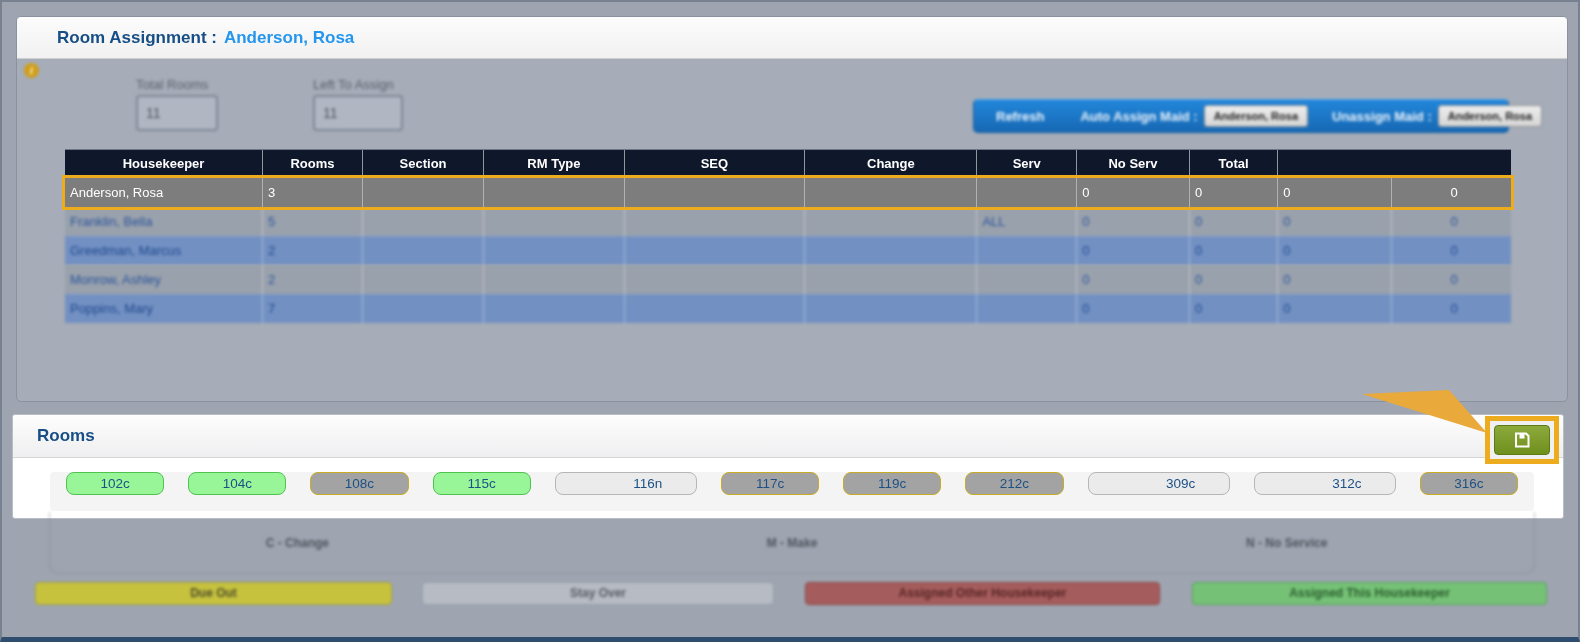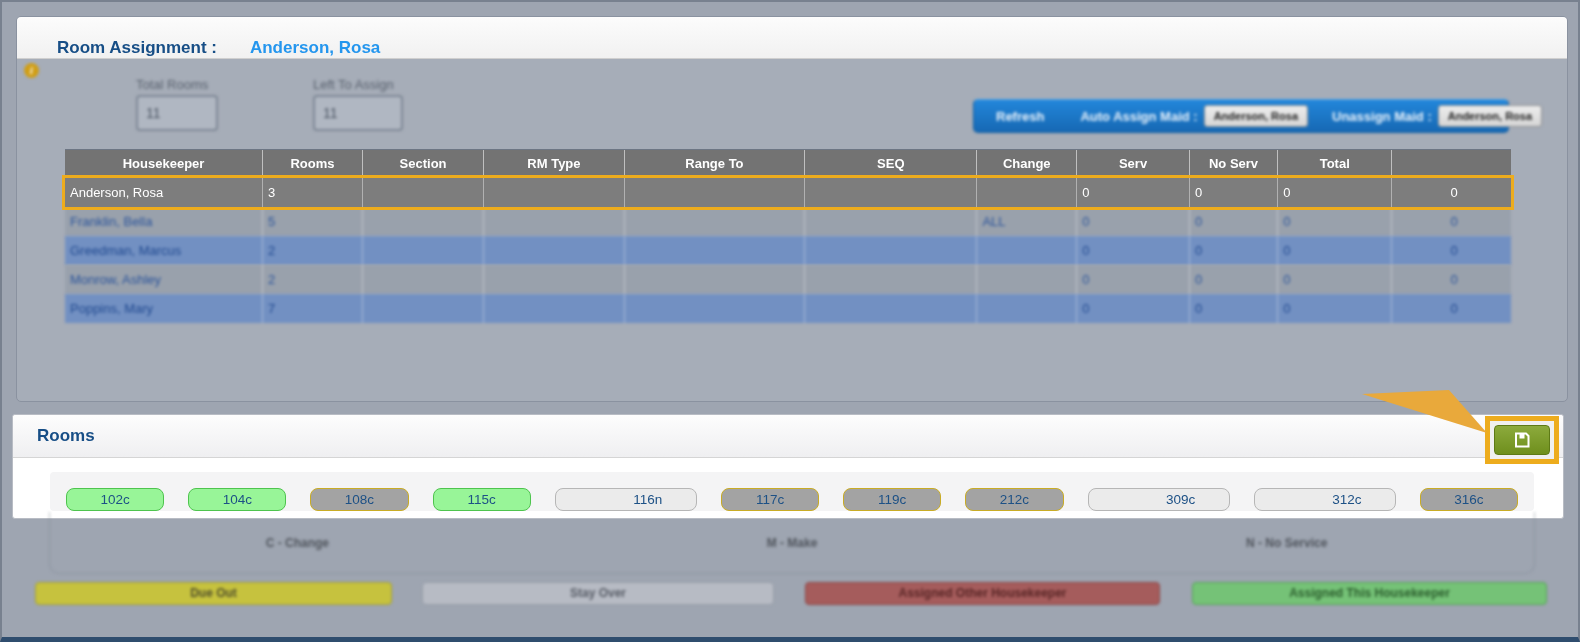--- a/index.html
+++ b/index.html
@@ -6,22 +6,22 @@
   body { font-family:"Liberation Sans","DejaVu Sans",sans-serif; background:#848d9c; }
   .page { position:relative; width:1580px; height:642px; background:#9EA5B1; overflow:hidden;
           border:2px solid #78818F; border-bottom:5px solid #2F4D6E; }
   .blur { filter:blur(1.6px); }
 
   
   .panel-top { position:absolute; left:14px; top:14px; width:1552px; height:386px;
                background:#A6ADB8; border:1px solid #8A92A0; border-radius:5px; }
   .title-bar { position:absolute; left:0; top:0; width:100%; height:42px;
                background:linear-gradient(#fcfcfc,#f1f1f1); border-bottom:1px solid #cfcfcf;
-               border-radius:4px 4px 0 0; display:flex; align-items:flex-end; padding-left:40px;
-               font-size:17px; font-weight:bold; color:#174E86;gap:26px; }
+               border-radius:4px 4px 0 0; display:flex; align-items:center; padding-left:40px;
+               font-size:17px; font-weight:bold; color:#174E86; }
   .title-bar .maid { color:#2496EE; margin-left:7px; }
   .info-icon { position:absolute; left:7px; top:46px; width:15px; height:15px; border-radius:50%;
                background:#D09E16; color:#fff; font:bold italic 10px/15px "Liberation Serif",serif;
                text-align:center; }
   .field { position:absolute; }
   .field label { display:block; font-size:13px; color:#59616E; margin-bottom:3px; }
   .input { background:#B0B7C2; border:2px solid #7E8795; border-radius:4px; height:36px;
            line-height:32px; padding-left:8px; font-size:14px; color:#47505E; }
   .field-total { left:119px; top:60px; } .field-total .input { width:82px; }
   .field-left  { left:296px; top:60px; } .field-left  .input { width:90px; }
@@ -33,21 +33,21 @@
   .tb-btn { background:none; border:none; color:#EAF3FC; font:bold 13px "Liberation Sans",sans-serif;
             padding:0 12px; cursor:pointer; }
   .tb-sep { width:1px; height:24px; background:rgba(0,40,80,.35); box-shadow:1px 0 0 rgba(255,255,255,.25); margin:0 8px; }
   .tb-label { margin:0 6px 0 8px; white-space:nowrap; }
   .tb-chip { background:linear-gradient(#ececec,#d6d6d6); border:1px solid #8E8E8E; border-radius:3px;
              font:bold 11px "Liberation Sans",sans-serif; color:#222; padding:4px 9px; cursor:pointer;
              white-space:nowrap; }
 
   
   .table { position:absolute; left:48px; top:132px; width:1446px; border-top:1px solid #6d7684; }
-  .thead { display:flex; height:28px; background:#737373; }
+  .thead { display:flex; height:28px; background:#0f172a; }
   .thead > div { line-height:28px; text-align:center; color:#fff; font-size:13px; font-weight:bold;
                  border-right:1px solid rgba(255,255,255,.55); overflow:hidden; white-space:nowrap; }
   .tr { display:flex; height:29px; }
   .tr > div { line-height:29px; padding-left:5px; font-size:13px;
               border-right:1px solid rgba(255,255,255,.4); overflow:hidden; white-space:nowrap; }
   .tr.gray { background:#99A1AC; color:#2B549B; }
   .tr.blue { background:#7290C2; color:#1F488F; }
   .tr.sel  { background:#7D7D7D; color:#fff; position:relative; z-index:5;
              box-shadow:0 0 0 3px #EDAC1D; }
   .thead > :nth-child(1), .tr > :nth-child(1){width:13.7%}
@@ -69,21 +69,21 @@
   .callout-tail { position:absolute; left:1355px; top:384px; z-index:49; }
 
   
   .rooms-panel { position:absolute; left:10px; top:412px; width:1552px; height:105px;
                  background:#fff; border:1px solid #B8BCC4; border-radius:3px; }
   .rooms-header { position:absolute; left:0; top:0; width:100%; height:43px;
                   background:linear-gradient(#fdfdfd,#EFEFF1); border-bottom:1px solid #d5d5d5;
                   display:flex; align-items:center; padding-left:24px;
                   font-size:17px; font-weight:bold; color:#174E86; border-radius:3px 3px 0 0; }
   .chips-strip { position:absolute; left:37px; top:57px; width:1484px; height:39px;
-                 background:#F4F4F5; border-radius:4px; display:flex; align-items:flex-end;
+                 background:#F4F4F5; border-radius:4px; display:flex; align-items:flex-start;
                  padding:0 16px; gap:24px; }
   .chip { flex:1; height:23px; line-height:20px; text-align:center; border-radius:8px;
           border:1.5px solid; font-size:13.5px; color:#1D5186; cursor:pointer;
           font-family:"Liberation Sans",sans-serif; }
   .chip.assigned-this { background:#98F598; border-color:#4EC44E; }
   .chip.due-out       { background:#a3a3a3; border-color:#C9AC25; }
   .chip.stay-over     { background:#EBEBEB; border-color:#B6B6B6;padding-left:44px; }
 
   .save-frame { position:absolute; left:1483px; top:414px; width:74px; height:48px; z-index:40;
                 border:5px solid #EDAC1D; background:#F0F0F0; display:flex;
@@ -140,21 +140,20 @@
       <span class="tb-label">Unassign Maid :</span>
       <button class="tb-chip">Anderson, Rosa</button>
     </div>
 
     <div class="table">
       <div class="thead" id="thead">
           <div>Housekeeper</div>
           <div>Rooms</div>
           <div>Section</div>
           <div>RM Type</div>
-          <div>Range To</div>
           <div>SEQ</div>
           <div>Change</div>
           <div>Serv</div>
           <div>No Serv</div>
           <div>Total</div>
         </div>
       <div id="tbody">
           <div class="tr sel">
             <div>Anderson, Rosa</div>
             <div>3</div>

